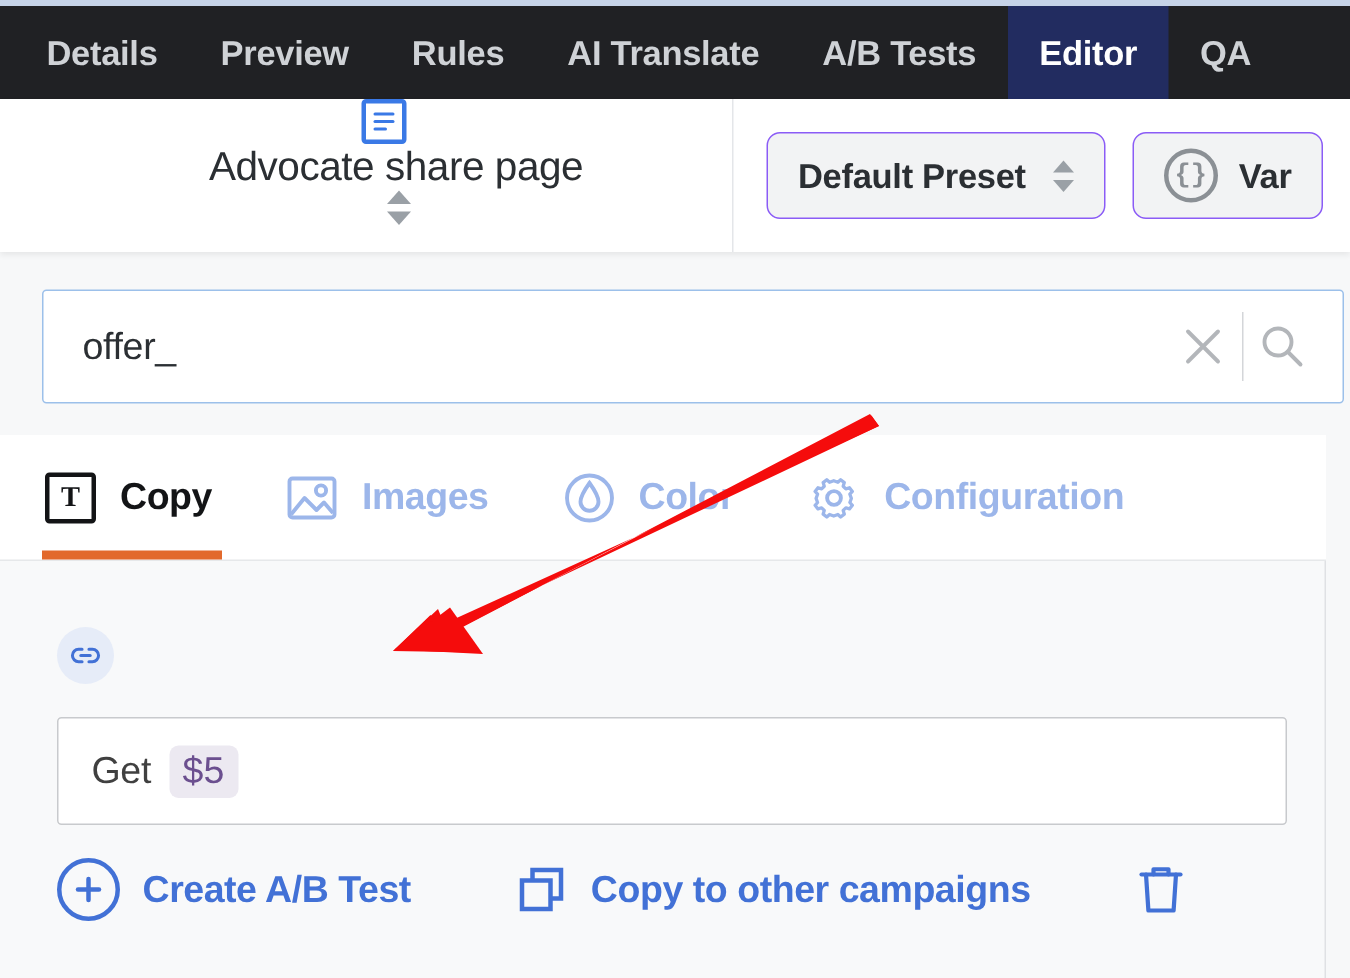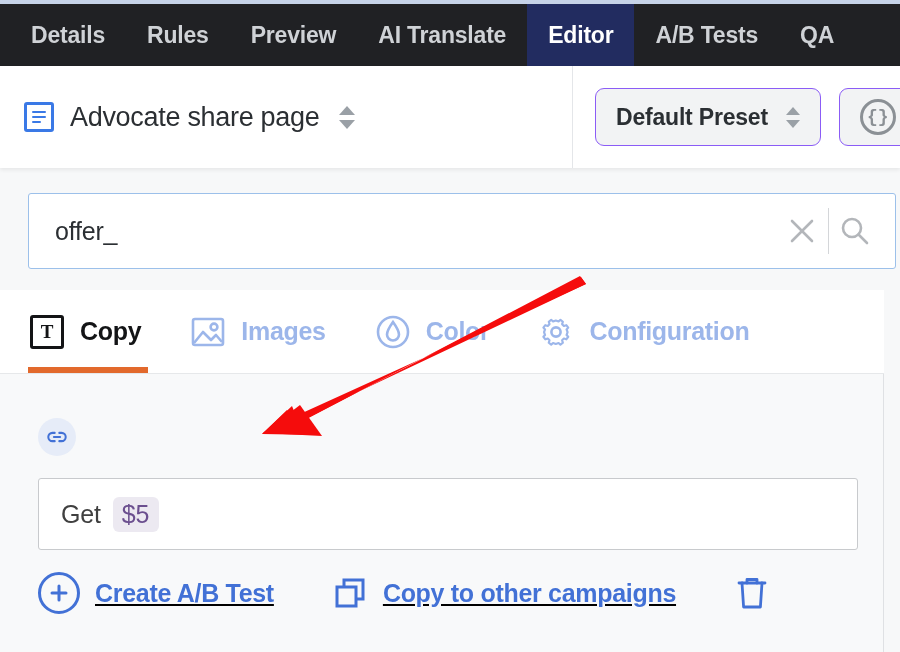--- a/index.html
+++ b/index.html
@@ -40,24 +40,25 @@
   }
 
   
   .headerbar {
     position: absolute; top: 66px; left: 0; width: 900px; height: 102px;
     background: #ffffff;
     display: flex; align-items: stretch;
     box-shadow: 0 2px 4px rgba(0,0,0,0.07);
   }
   .header-left {
-    width: 573px; height: 100%;
+    width: 489px; height: 100%;
     display: flex; align-items: center;
     padding-left: 24px;
     border-right: 1px solid #e4e6e9;
+    flex-direction: column;
   }
   .doc-icon {
     width: 30px; height: 30px; flex: none;
     border: 3px solid #3a79e6;
     border-radius: 3px;
     display: flex; flex-direction: column; align-items: center; justify-content: center;
     gap: 3px;
   }
   .doc-icon i { display: block; background: #3a79e6; height: 2px; border-radius: 1px; }
   .doc-icon i:nth-child(1) { width: 14px; }
@@ -193,22 +194,21 @@
     background: #ece9f1;
     color: #6b4f8f;
     font-size: 25px;
     border-radius: 6px;
     padding: 3px 9px;
     cursor: pointer;
   }
   .actions {
     display: flex; 
     margin: 22px 0 0 38px;
-    gap: 0;
-    text-decoration: underline;
+    gap: 11px;
   }
   .action {
     display: flex; align-items: center; gap: 15px;
     color: #4271d6;
     font-size: 25px; font-weight: 700; letter-spacing: -0.3px;
     white-space: nowrap;
     cursor: pointer;
   }
   .action + .action { margin-left: 58px; }
   .plus-circle {
@@ -225,33 +225,33 @@
 
 <div id="app">
 
   <div class="top-strip"></div>
 
   <div class="topnav">
     <div class="topnav-item">
       <span>Details</span>
     </div>
     <div class="topnav-item">
+      <span>Preview</span>
+    </div>
+    <div class="topnav-item">
       <span>Rules</span>
     </div>
     <div class="topnav-item">
-      <span>Preview</span>
-    </div>
-    <div class="topnav-item">
       <span>AI Translate</span>
+    </div>
+    <div class="topnav-item">
+      <span>A/B Tests</span>
     </div>
     <div class="topnav-item active">
       <span>Editor</span>
-    </div>
-    <div class="topnav-item">
-      <span>A/B Tests</span>
     </div>
     <div class="topnav-item">
       <span>QA</span>
     </div>
   </div>
 
   <div class="headerbar">
 
     <div class="header-left">
       <div class="doc-icon">

